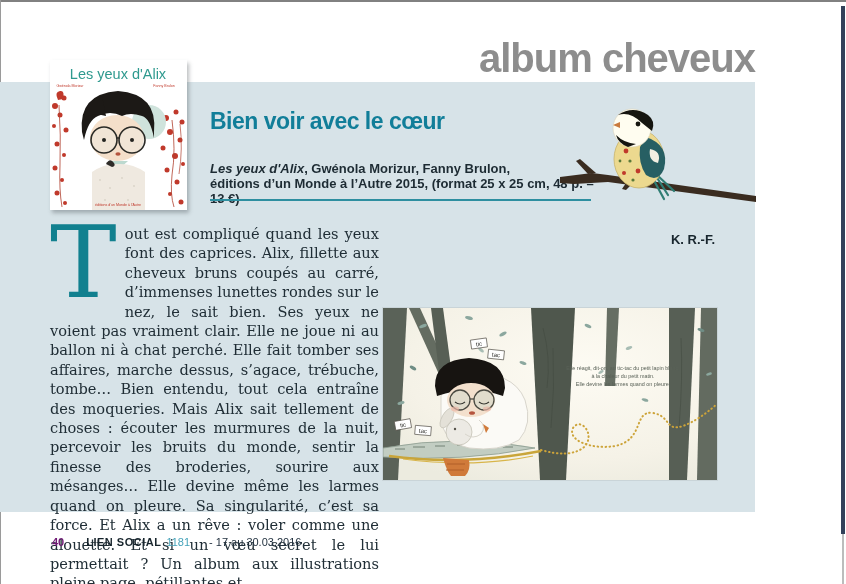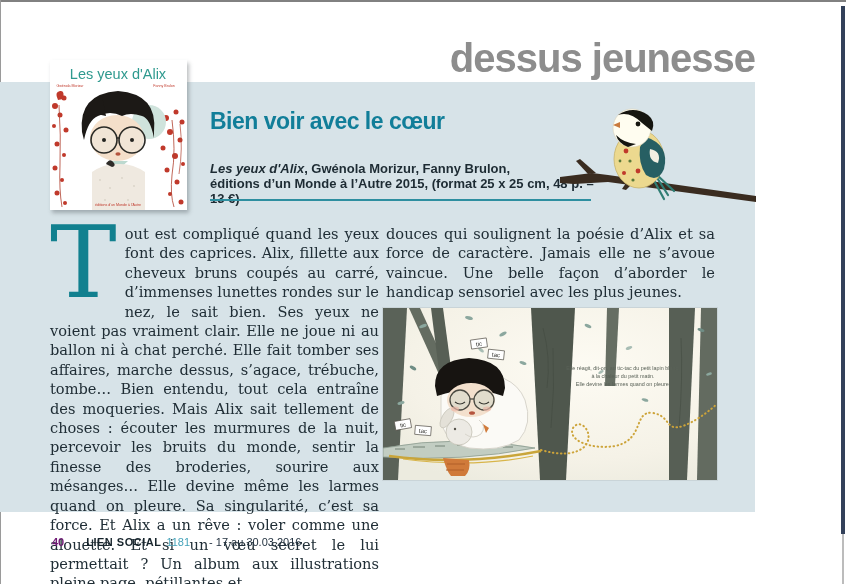--- a/index.html
+++ b/index.html
@@ -77,21 +77,21 @@
 
 <div id="page">
 
   <div class="frame-top"></div>
   <div class="frame-left"></div>
   <div class="frame-right-dark"></div>
   <div class="frame-right-light"></div>
 
   <div class="panel"></div>
 
-  <div class="section-label">dessus jeunesse</div>
+  <div class="section-label">album cheveux</div>
 
   <div class="cover">
     <svg width="137" height="150" viewBox="0 0 137 150">
       <rect x="0" y="0" width="137" height="150" fill="#ffffff"></rect>
 
       <g fill="#c0392b">
         <path d="M8,40 q-4,-8 2,-9 q5,-1 3,8 z"></path>
           <circle cx="5" cy="46" r="3"></circle>
           <circle cx="14" cy="38" r="2.5"></circle>
         <circle cx="10" cy="55" r="2.5"></circle>
@@ -186,21 +186,20 @@
       <path d="M58,32 Q66,40 78,41 L70,44 Q60,40 58,32 Z" fill="#15150f"></path>
       <circle cx="80" cy="21" r="2.4" fill="#15150f"></circle>
       <polygon points="55,22 62,19 62,25" fill="#c97a3d"></polygon>
     </g>
   </svg>
 
   <div class="col col-left">
     <span class="dropcap">T</span><span>out est compliqué quand les yeux font des caprices. Alix, fillette aux cheveux bruns coupés au carré, d’immenses lunettes rondes sur le nez, le sait bien. Ses yeux ne voient pas vraiment clair. Elle ne joue ni au ballon ni à chat perché. Elle fait tomber ses affaires, marche dessus, s’agace, trébuche, tombe… Bien entendu, tout cela entraîne des moqueries. Mais Alix sait tellement de choses : écouter les murmures de la nuit, percevoir les bruits du monde, sentir la finesse des broderies, sourire aux mésanges… Elle devine même les larmes quand on pleure. Sa singularité, c’est sa force. Et Alix a un rêve : voler comme une alouette. Et si un vœu secret le lui permettait ? Un album aux illustrations pleine page, pétillantes et</span>
   </div>
   <div class="col col-right">
-    <span>douces qui soulignent la poésie d’Alix et sa force de caractère. Jamais elle ne s’avoue vaincue. Une belle façon d’aborder le handicap sensoriel avec les plus jeunes.</span>
     <div class="signature">K. R.-F.</div>
   </div>
 
   <svg class="spread" viewBox="0 0 334 172">
     <defs>
       <radialGradient id="bgGrad" cx="60%" cy="35%" r="75%">
         <stop offset="0%" stop-color="#fdfbf3"></stop>
         <stop offset="70%" stop-color="#f5f2e7"></stop>
         <stop offset="100%" stop-color="#ecebdf"></stop>
       </radialGradient>

